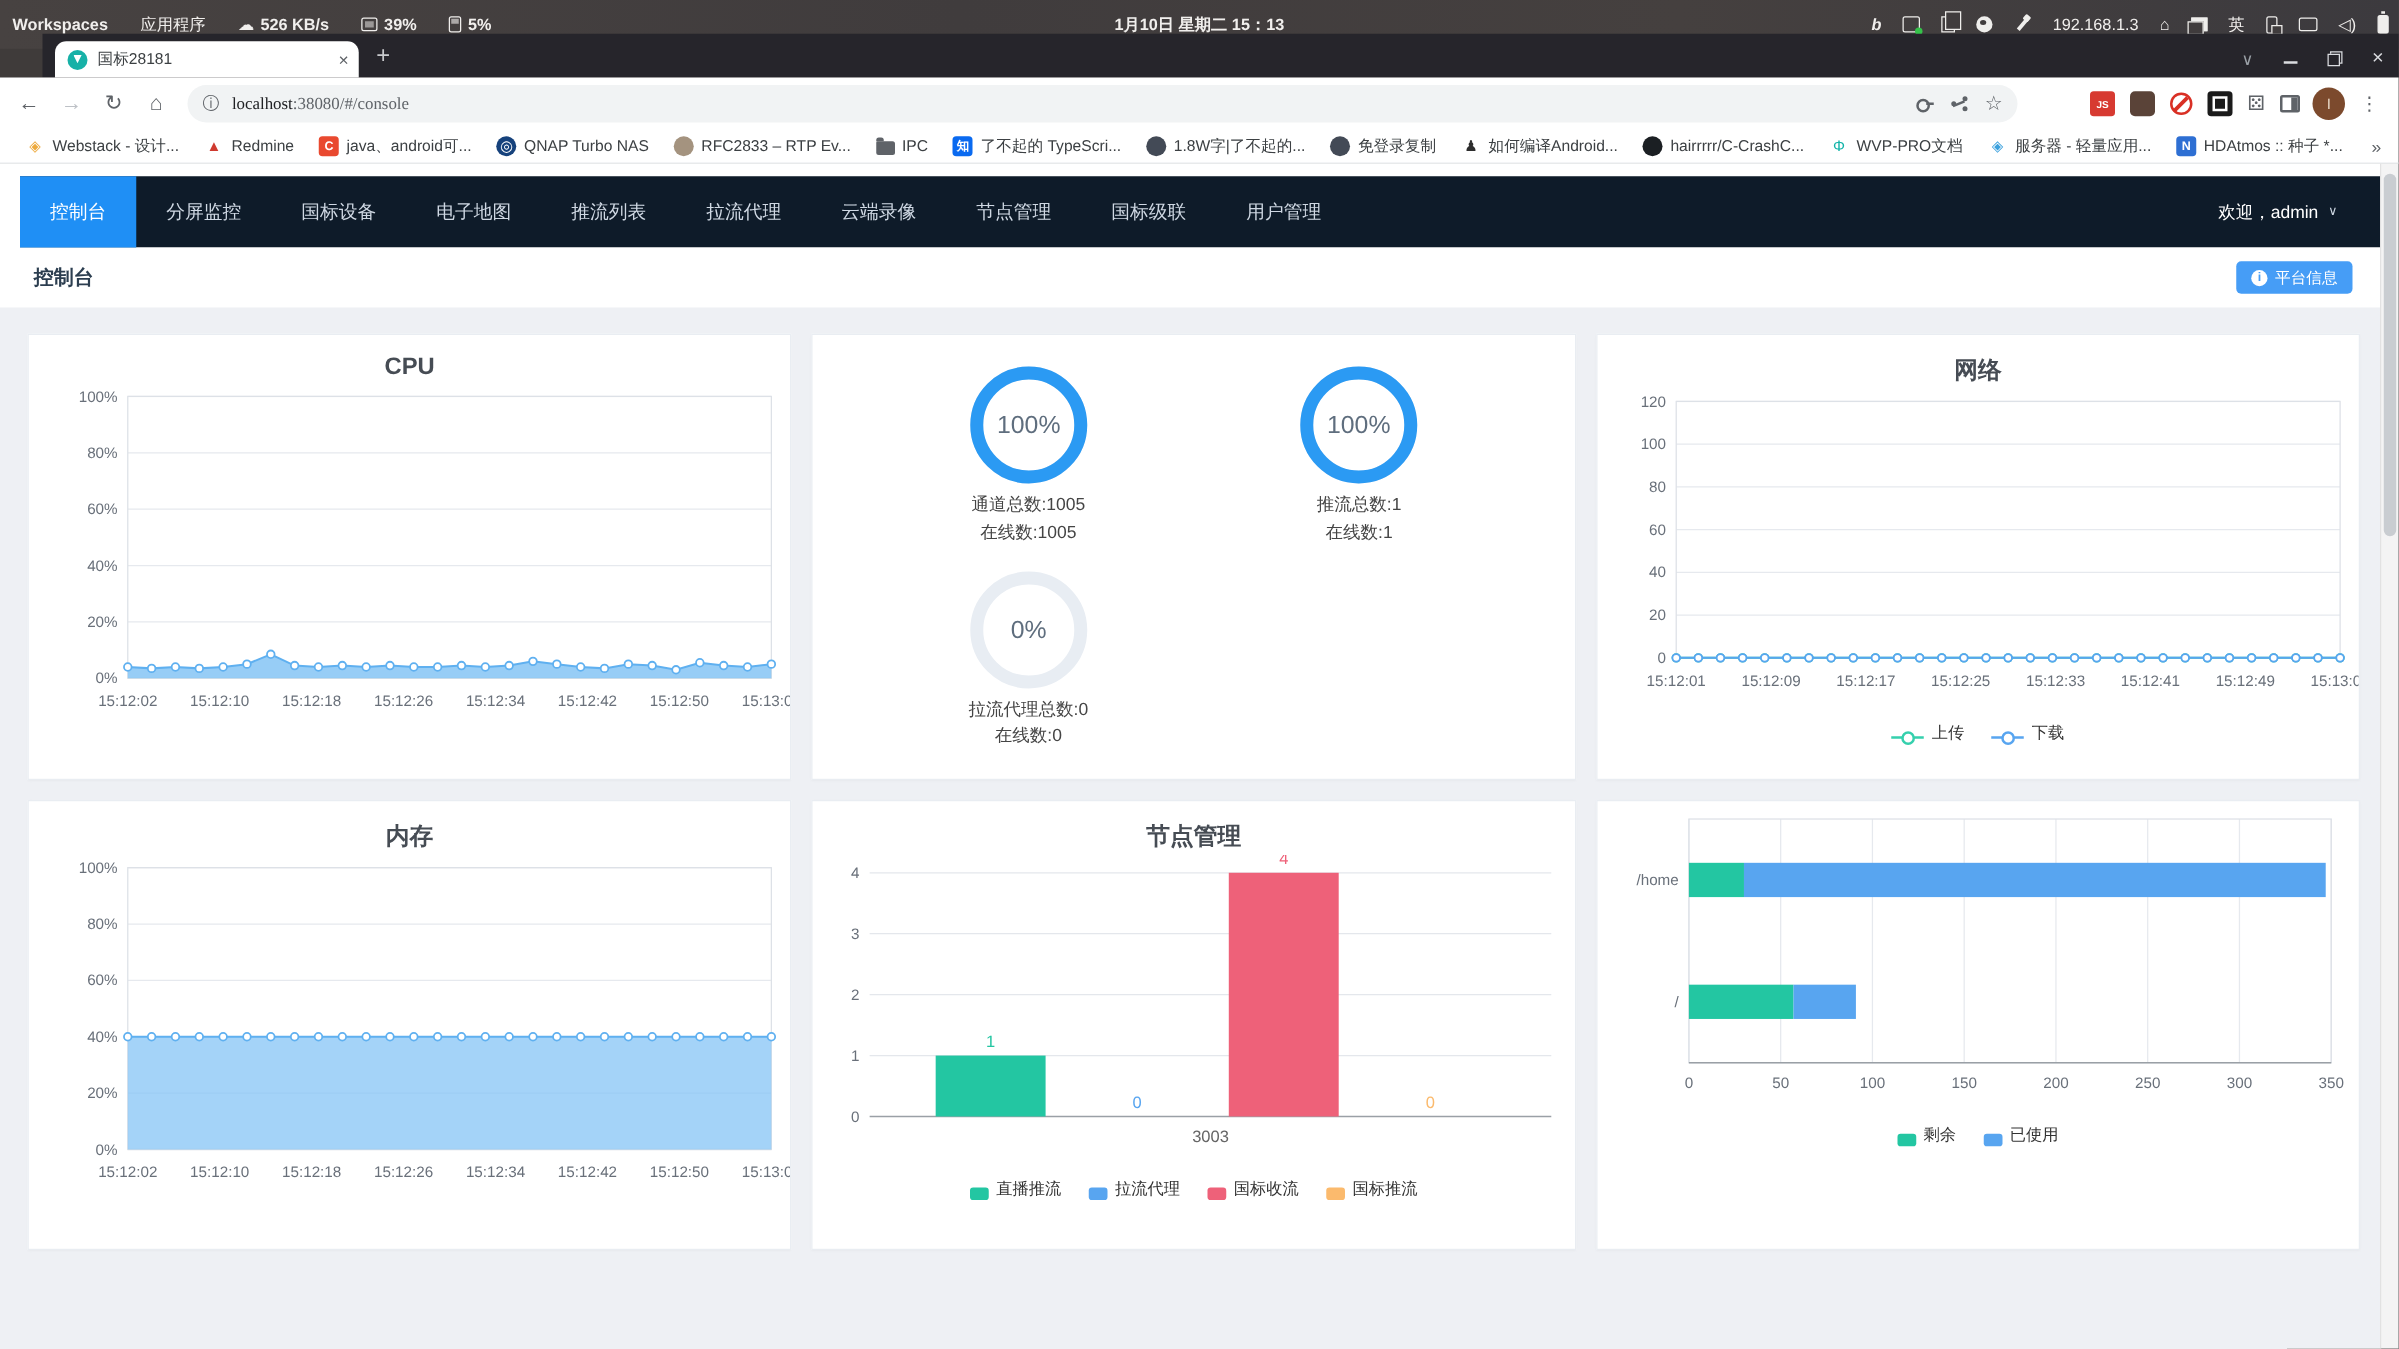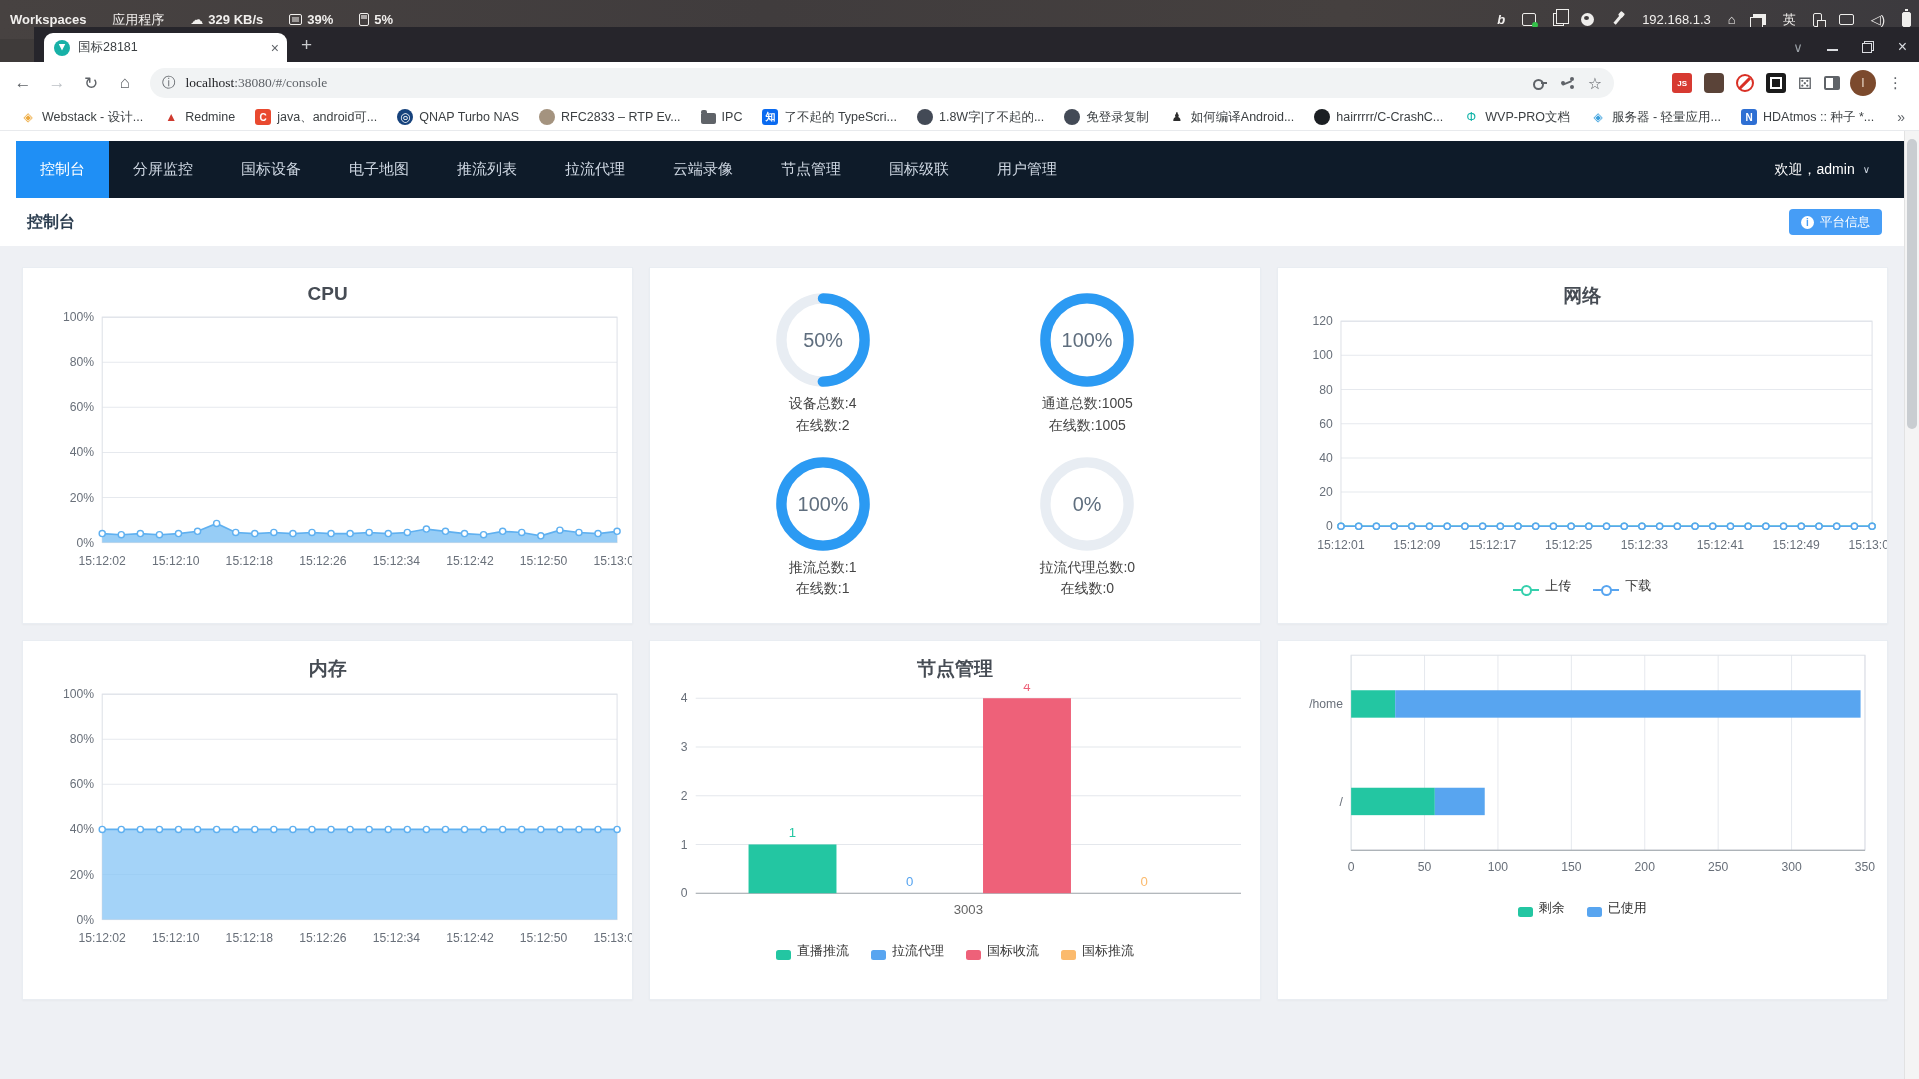--- a/index.html
+++ b/index.html
@@ -143,31 +143,32 @@
 <body>
 
 <div id="screen">
 
   <div class="topbar">
     <div class="lft">
       <span>Workspaces</span>
       <span style="font-weight:normal;">应用程序</span>
       <span class="tb-item">
         <span class="tb-ic">☁</span>
-        <span>329 KB/s</span>
+        <span>526 KB/s</span>
       </span>
       <span class="tb-item">
         <span class="chip-ic"></span>
         <span>39%</span>
       </span>
       <span class="tb-item">
         <span class="sd-ic"></span>
         <span>5%</span>
       </span>
     </div>
+    <div class="ctr">1月10日 星期二 15：13</div>
     <div class="rgt">
       <span style="font-style:italic; font-weight:bold;">b</span>
       <span class="mini ic-photo"></span>
       <span class="mini ic-copy"></span>
       <span class="mini ic-pot"></span>
       <span class="mini ic-tool"></span>
       <span style="font-weight:normal;">192.168.1.3</span>
       <span class="tb-ic">⌂</span>
       <span class="mini ic-win"></span>
       <span style="font-weight:normal;">英</span>
@@ -362,29 +363,20 @@
             <circle cx="509.8888888888889" cy="225.34" r="3" fill="#fff" stroke="#5fb0f0" stroke-width="1.4"></circle>
             <circle cx="528.6666666666667" cy="219.79" r="3" fill="#fff" stroke="#5fb0f0" stroke-width="1.4"></circle>
             <circle cx="547.4444444444445" cy="222.01" r="3" fill="#fff" stroke="#5fb0f0" stroke-width="1.4"></circle>
             <circle cx="566.2222222222222" cy="223.12" r="3" fill="#fff" stroke="#5fb0f0" stroke-width="1.4"></circle>
             <circle cx="585" cy="220.9" r="3" fill="#fff" stroke="#5fb0f0" stroke-width="1.4"></circle>
           </svg>
       </section>
 
       <section class="panel">
         <div id="gauges" class="gauges">
-            <div class="gauge">
-              <svg viewBox="0 0 110 110" width="104" height="104">
-                <circle cx="55" cy="55" r="44" fill="none" stroke="#e8edf3" stroke-width="11"></circle>
-                <circle cx="55" cy="55" r="44" fill="none" stroke="#2b9af3" stroke-width="11" stroke-linecap="round" stroke-dasharray="138.23007675795088 276.46015351590177" transform="rotate(-90 55 55)"></circle>
-                <text x="55" y="62" text-anchor="middle" class="pct">50%</text>
-              </svg>
-              <div class="glabel">设备总数:4</div>
-              <div class="glabel">在线数:2</div>
-            </div>
             <div class="gauge">
               <svg viewBox="0 0 110 110" width="104" height="104">
                 <circle cx="55" cy="55" r="44" fill="none" stroke="#e8edf3" stroke-width="11"></circle>
                 <circle cx="55" cy="55" r="44" fill="none" stroke="#2b9af3" stroke-width="11" stroke-linecap="round" stroke-dasharray="276.46015351590177 276.46015351590177" transform="rotate(-90 55 55)"></circle>
                 <text x="55" y="62" text-anchor="middle" class="pct">100%</text>
               </svg>
               <div class="glabel">通道总数:1005</div>
               <div class="glabel">在线数:1005</div>
             </div>
             <div class="gauge">

